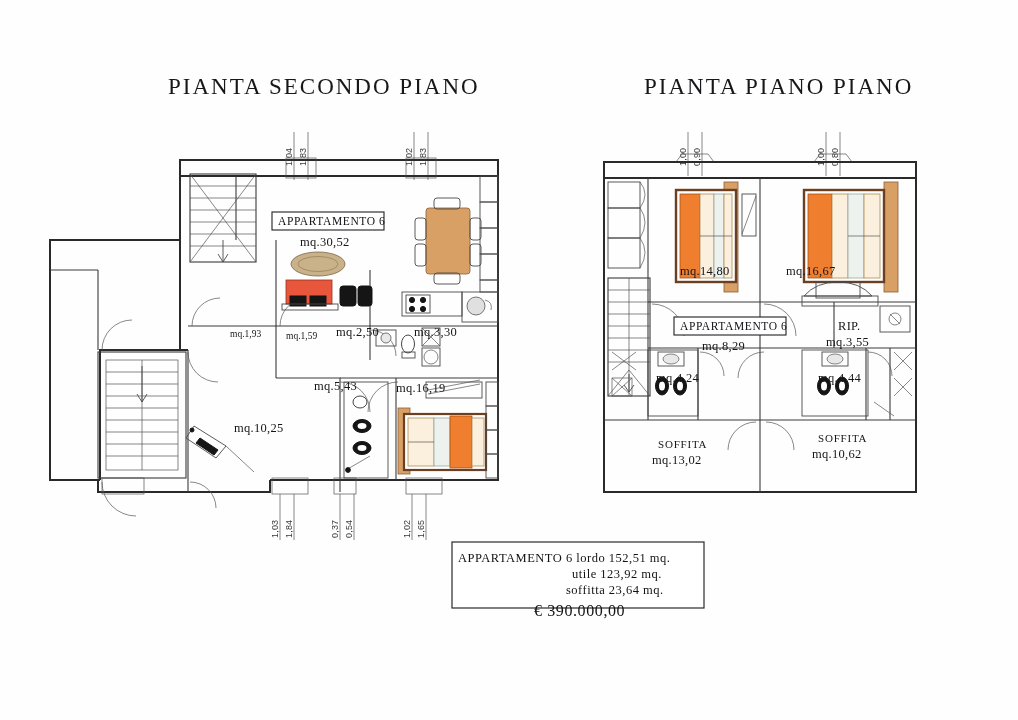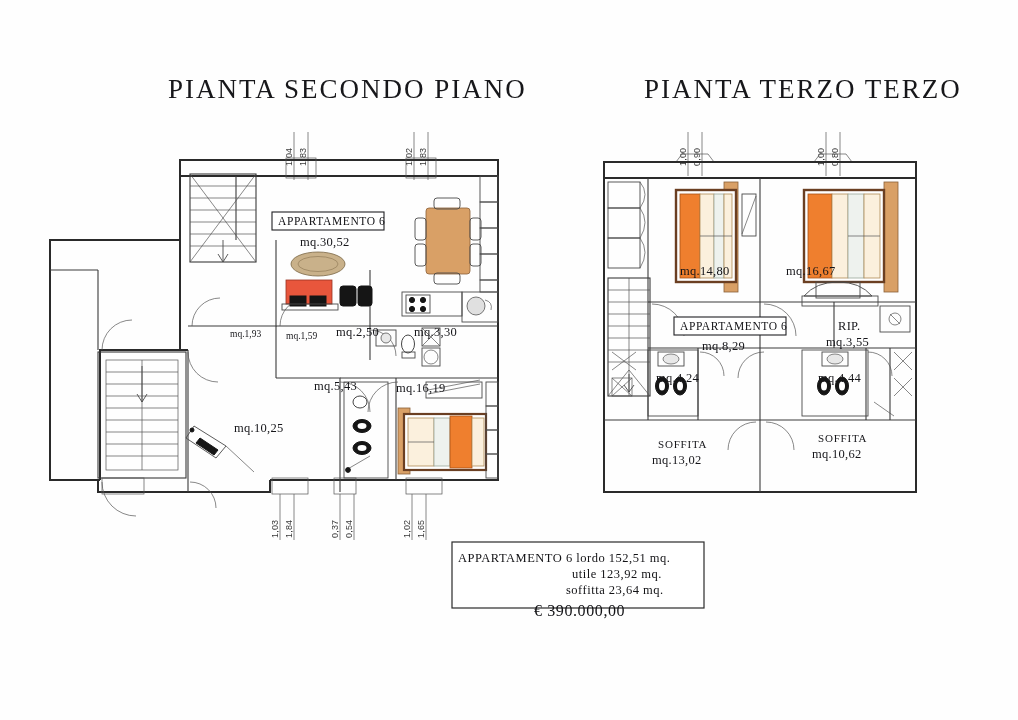--- a/index.html
+++ b/index.html
@@ -17,21 +17,21 @@
   }
   .page {
     position: absolute;
     inset: 0;
     background: #fefefe;
   }
   
   .plan-title {
     position: absolute;
     font-family: "Liberation Serif", serif;
-    font-size: 27px;
+    font-size: 23px;
     letter-spacing: 2.0px;
     color: #17171a;
     white-space: nowrap;
   }
   #title-left  { left: 168px; top: 74px; }
   #title-right { left: 644px; top: 74px; }
 
   
   svg.plan {
     position: absolute;
@@ -97,21 +97,21 @@
   }
   rect.aptframe { fill: #ffffff; stroke: #202024; stroke-width: 1.1; }
   rect.summaryframe { fill: #ffffff; stroke: #2a2a2a; stroke-width: 1.2; }
 </style>
 </head>
 <body>
 
 <div class="page">
 
   <div class="plan-title" id="title-left">PIANTA SECONDO PIANO</div>
-  <div class="plan-title" id="title-right">PIANTA TERZO TERZO</div>
+  <div class="plan-title" id="title-right">PIANTA PIANO PIANO</div>
 
   <svg class="plan" id="svg-left" width="480" height="430" viewBox="0 0 480 430">
 
     <g>
       <line class="dim-line" x1="254" y1="12" x2="254" y2="60"></line>
       <line class="dim-line" x1="268" y1="12" x2="268" y2="60"></line>
       <line class="dim-line" x1="374" y1="12" x2="374" y2="60"></line>
       <line class="dim-line" x1="388" y1="12" x2="388" y2="60"></line>
       <text class="dim" transform="translate(252,46) rotate(-90)">1,04</text>
       <text class="dim" transform="translate(266,46) rotate(-90)">1,83</text>

